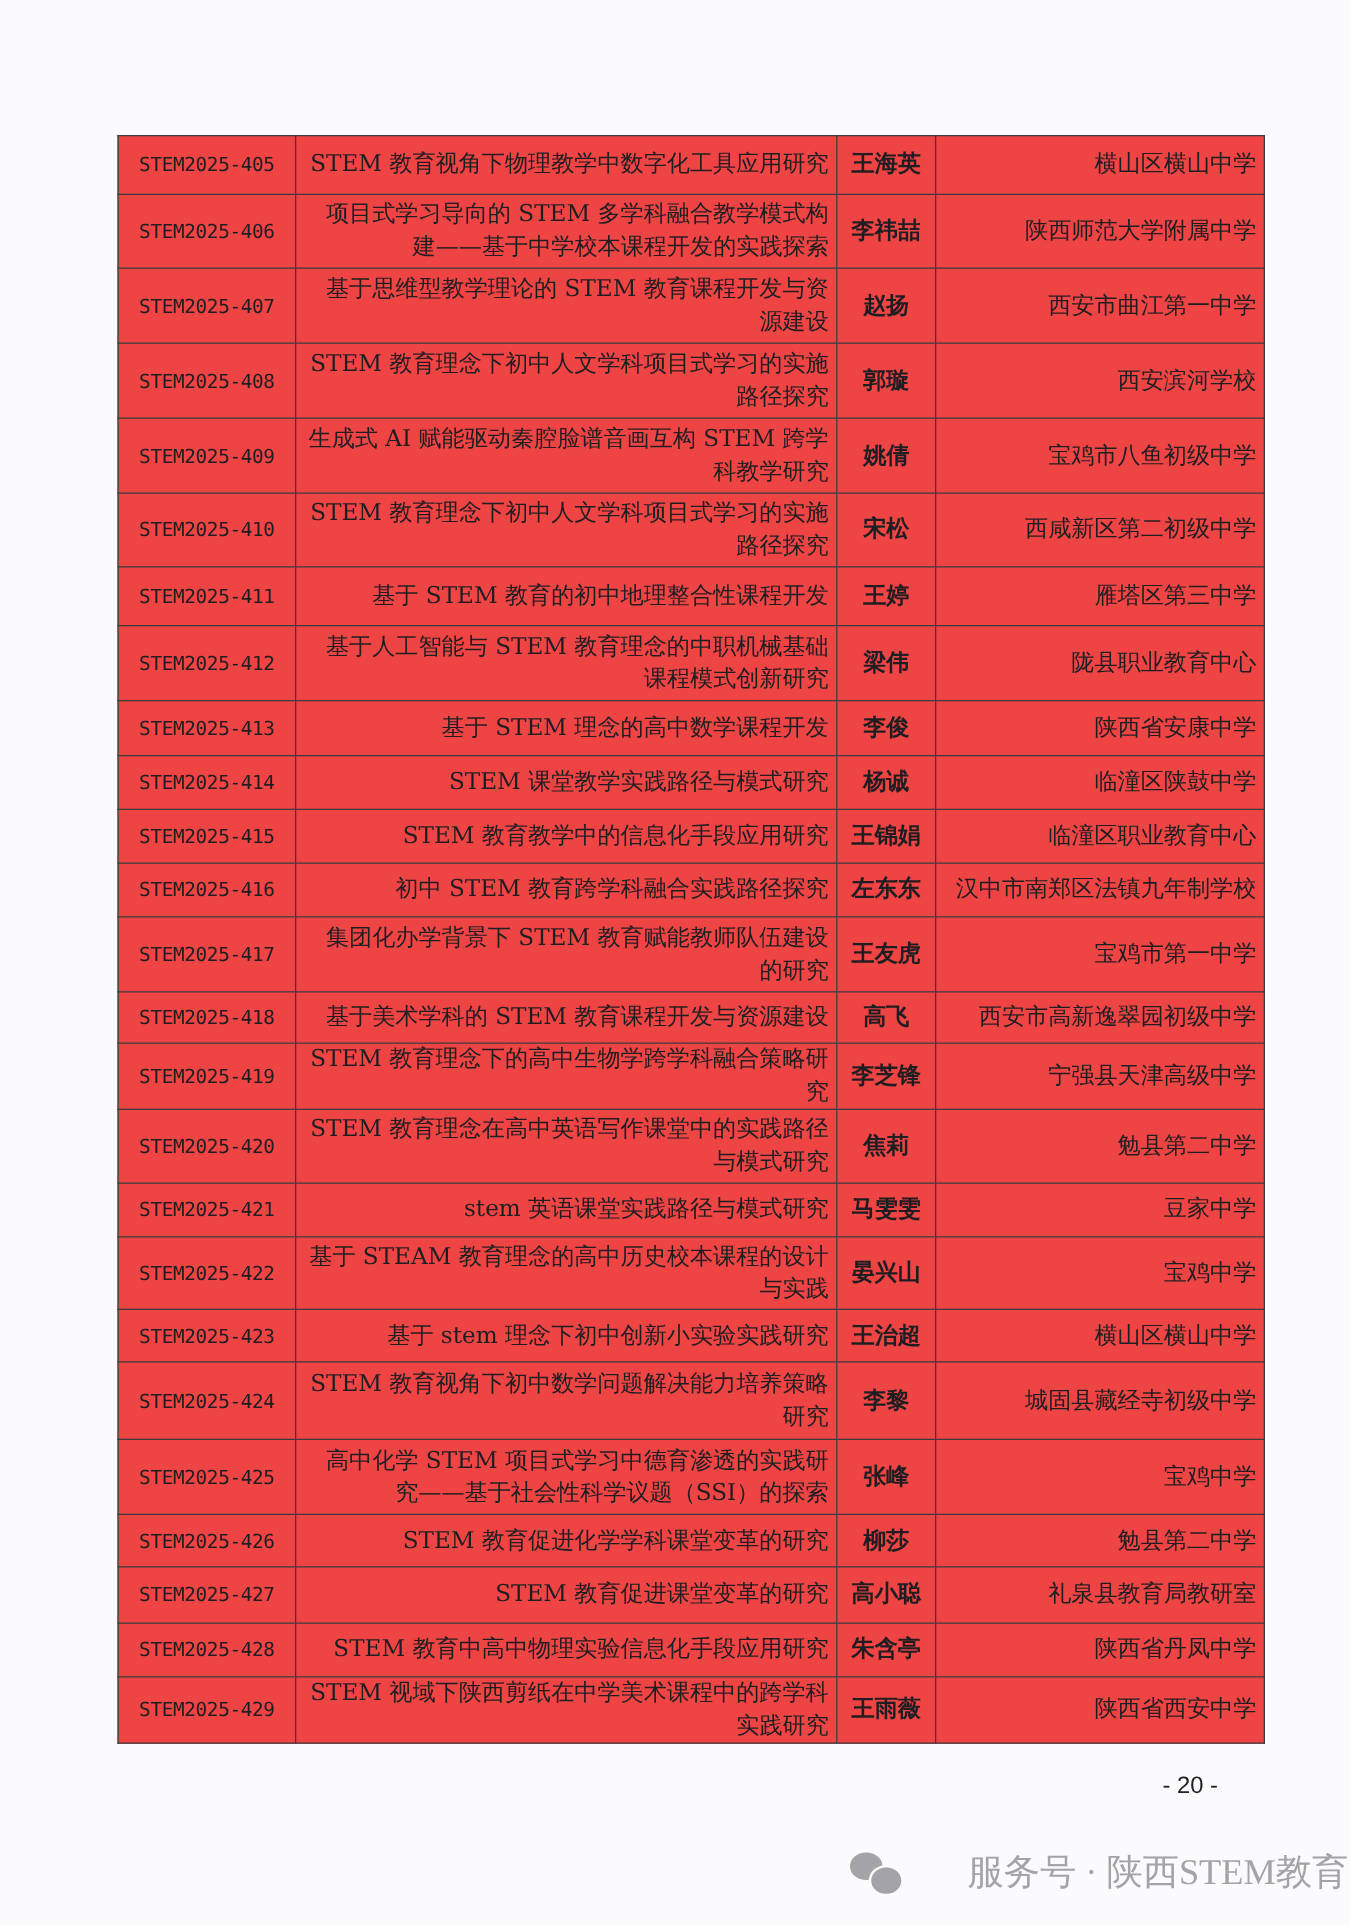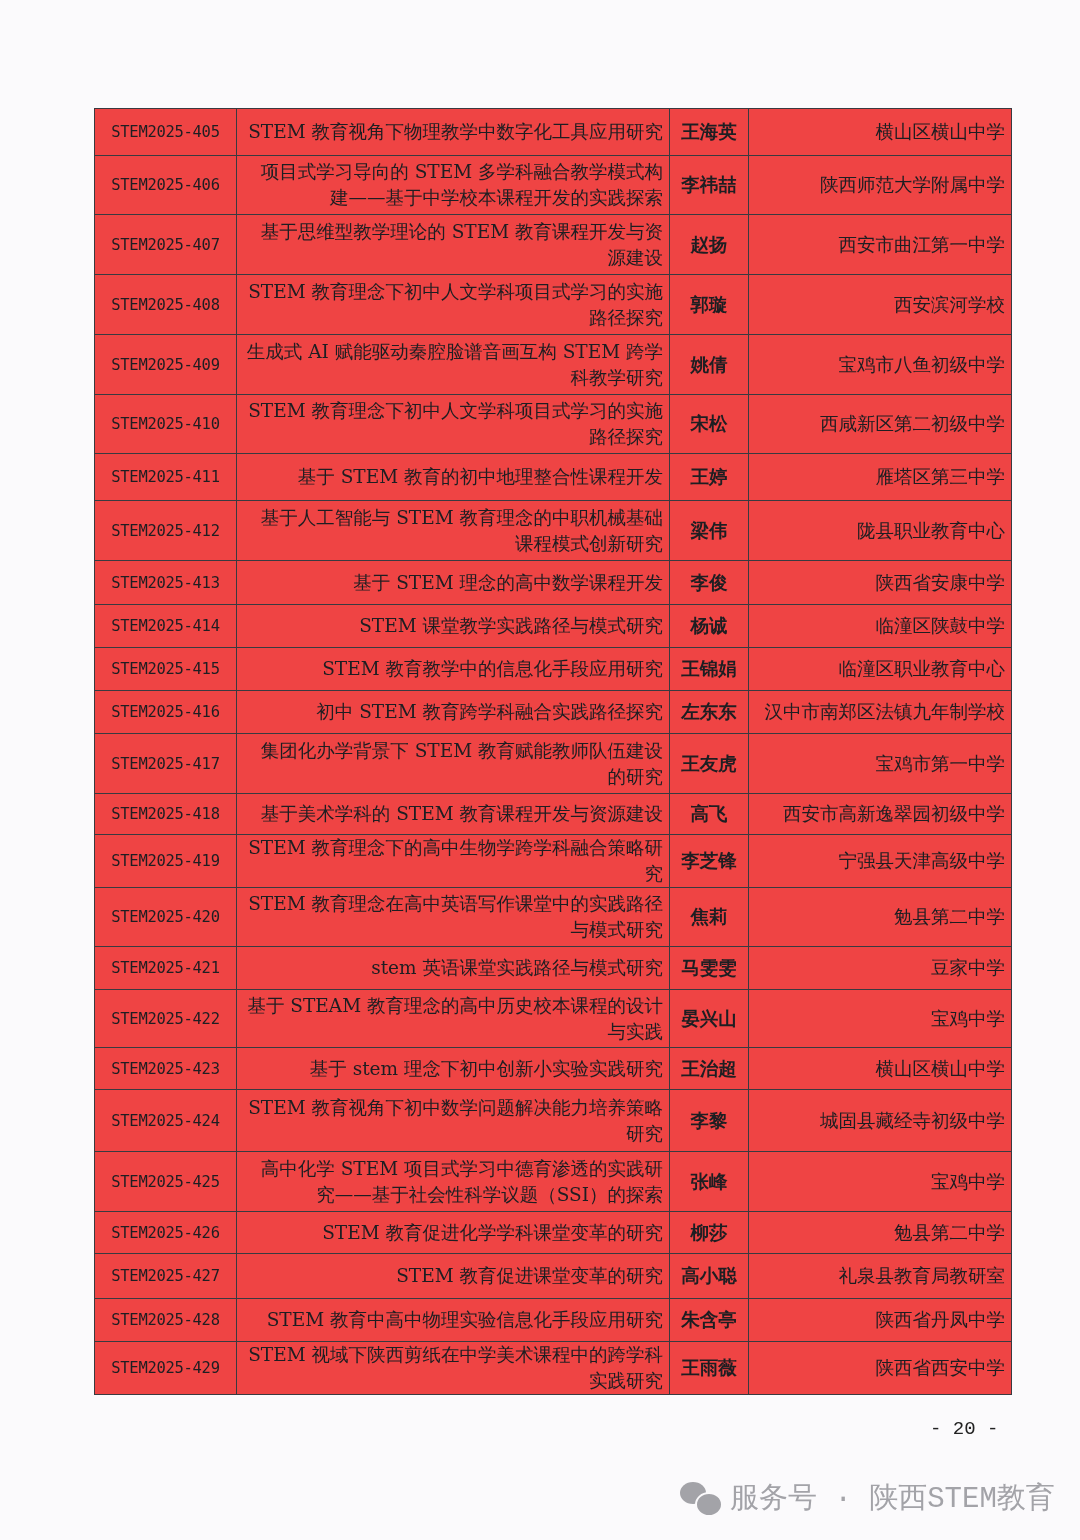--- a/index.html
+++ b/index.html
@@ -26,31 +26,32 @@
     font-size: 18.5px;
     line-height: 26px;
   }
   .col-id { width: 129px; text-align: center; font-family: "DejaVu Sans Mono", "Liberation Mono", monospace; font-size: 15.5px !important; letter-spacing: -0.3px; }
   .col-title { width: 420px; text-align: right; }
   .col-person { width: 66px; text-align: center; font-weight: bold; }
   .col-school { text-align: right; padding-left: 10px !important; }
   .page-number {
     position: absolute;
     left: 930px; top: 1418px;
-    font-family: Liberation Mono, monospace;
+    font-family: Liberation Sans, sans-serif;
     font-size: 19px;
     color: #222;
   }
   .watermark {
     position: absolute;
     left: 680px; top: 1478px;
     display: flex; align-items: center;
-    font-family: Liberation Mono, monospace;
+    font-family: Liberation Serif, serif;
     font-size: 29px;
     color: #a3a3a8;
+    gap: 44px;
   }
   .wechat-icon { width: 42px; height: 36px; position: relative; margin-right: 8px; }
   .wechat-icon .b1 { position: absolute; left: 0; top: 2px; width: 26px; height: 22px; border-radius: 50%; background: #a3a3a8; }
   .wechat-icon .b2 { position: absolute; left: 15px; top: 12px; width: 24px; height: 21px; border-radius: 50%; background: #a3a3a8; border: 2px solid #fbfafc; }
 </style>
 </head>
 <body>
 
 <table class="page-table">
   <tbody id="table-body">

